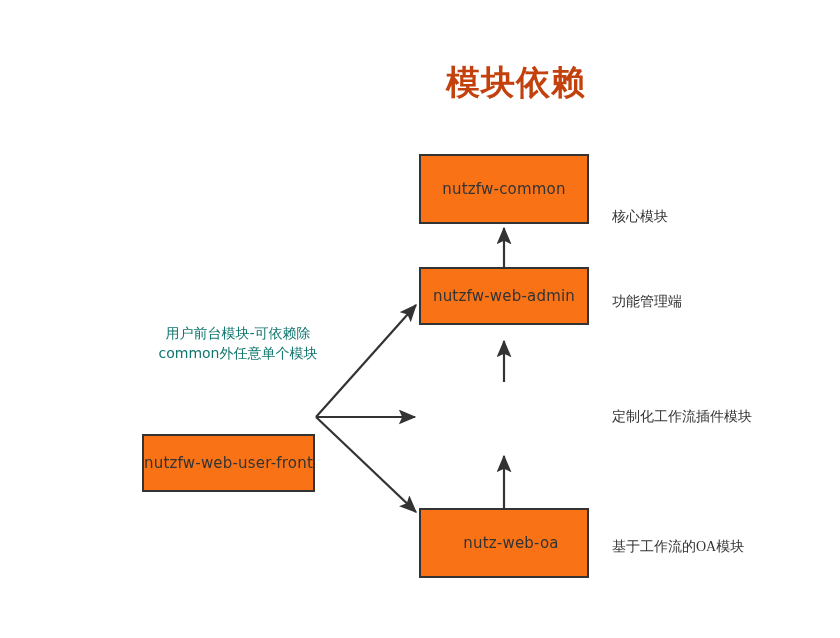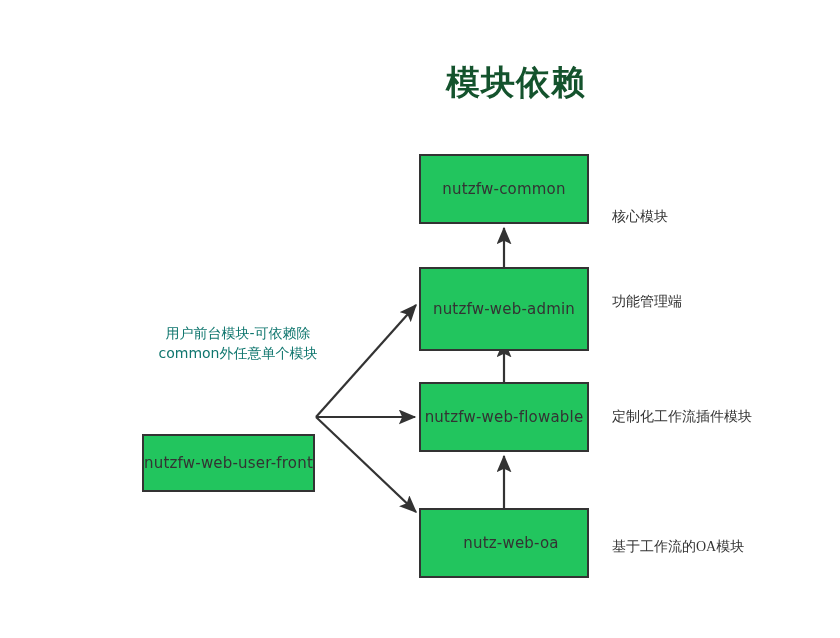--- a/index.html
+++ b/index.html
@@ -34,47 +34,47 @@
 
   .diagram-title {
     position: absolute;
     left: 0;
     top: 60px;
     width: 840px;
     text-align: center;
     font-size: 34px;
     font-weight: bold;
     letter-spacing: 1px;
-    color: #14532d;
+    color: #c2410c;
     font-family: "DejaVu Sans", "Liberation Sans", sans-serif;
   }
   .diagram-title .title-inner {
     display: inline-block;
     transform: translateX(96px);
   }
 
   .node-box {
     position: absolute;
     box-sizing: border-box;
     border: 2px solid #333333;
-    background: #22c55e;
+    background: #f97316;
     display: flex;
     align-items: center;
     justify-content: center;
   }
   .node-label {
     font-family: "DejaVu Sans", "Liberation Sans", sans-serif;
     font-size: 15px;
     color: #333333;
     white-space: nowrap;
     letter-spacing: 0.2px;
   }
 
   #node-common   { left: 419px; top: 154px; width: 170px; height: 70px; }
-  #node-admin    { left: 419px; top: 267px; width: 170px; height: 84px; }
+  #node-admin    { left: 419px; top: 267px; width: 170px; height: 58px; }
   #node-flowable { left: 419px; top: 382px; width: 170px; height: 70px; }
   #node-oa       { left: 419px; top: 508px; width: 170px; height: 70px; padding-left: 14px; }
   #node-userfront{ left: 142px; top: 388px; width: 173px; height: 58px; margin-top: 46px; }
 
   .side-note {
     position: absolute;
     font-family: "DejaVu Sans", "Liberation Sans", sans-serif;
     font-size: 14px;
     color: #333333;
     white-space: nowrap;
@@ -124,23 +124,20 @@
   </svg>
 
   <div class="node-box" id="node-common">
     <span class="node-label">nutzfw-common</span>
   </div>
 
   <div class="node-box" id="node-admin">
     <span class="node-label">nutzfw-web-admin</span>
   </div>
 
-  <div class="node-box" id="node-flowable">
-    <span class="node-label">nutzfw-web-flowable</span>
-  </div>
 
   <div class="node-box" id="node-oa">
     <span class="node-label">nutz-web-oa</span>
   </div>
 
   <div class="node-box" id="node-userfront">
     <span class="node-label">nutzfw-web-user-front</span>
   </div>
 
   <div class="side-note" id="note-common">核心模块</div>

